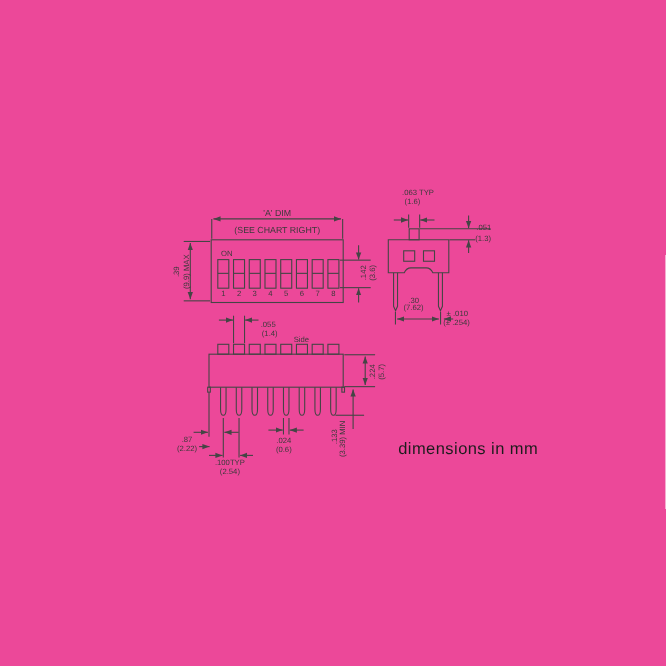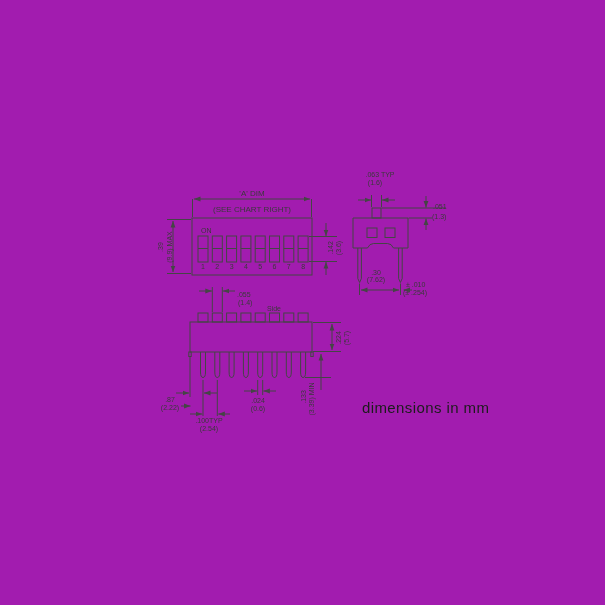--- a/index.html
+++ b/index.html
@@ -1,16 +1,16 @@
 <!DOCTYPE html>
 <html><head>
 <meta charset="utf-8">
 <style>
   html,body{margin:0;padding:0;background:#fbfbfb;}
-  .stage{position:relative;width:605px;height:605px;background:#a21caf;overflow:hidden;}
+  .stage{position:relative;width:605px;height:605px;background:#ec4899;overflow:hidden;}
   svg{display:block;}
   .ln{stroke:#454545;stroke-width:1;fill:none;}
   .txt{font-family:"Liberation Sans",sans-serif;fill:#3a3a3a;}
   .t7{font-size:7px;}
   .t8{font-size:8px;}
   .note{font-size:15px;fill:#1c1c1c;letter-spacing:.4px;}
 </style>
 </head>
 <body>
 

